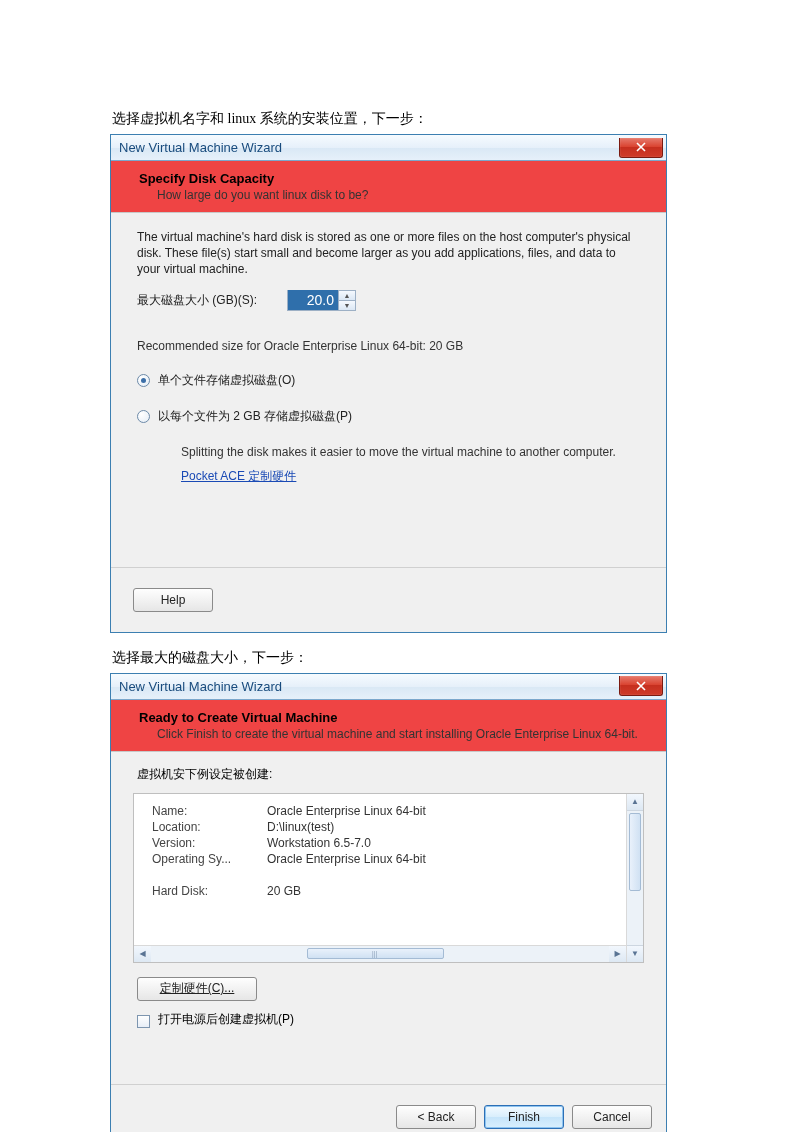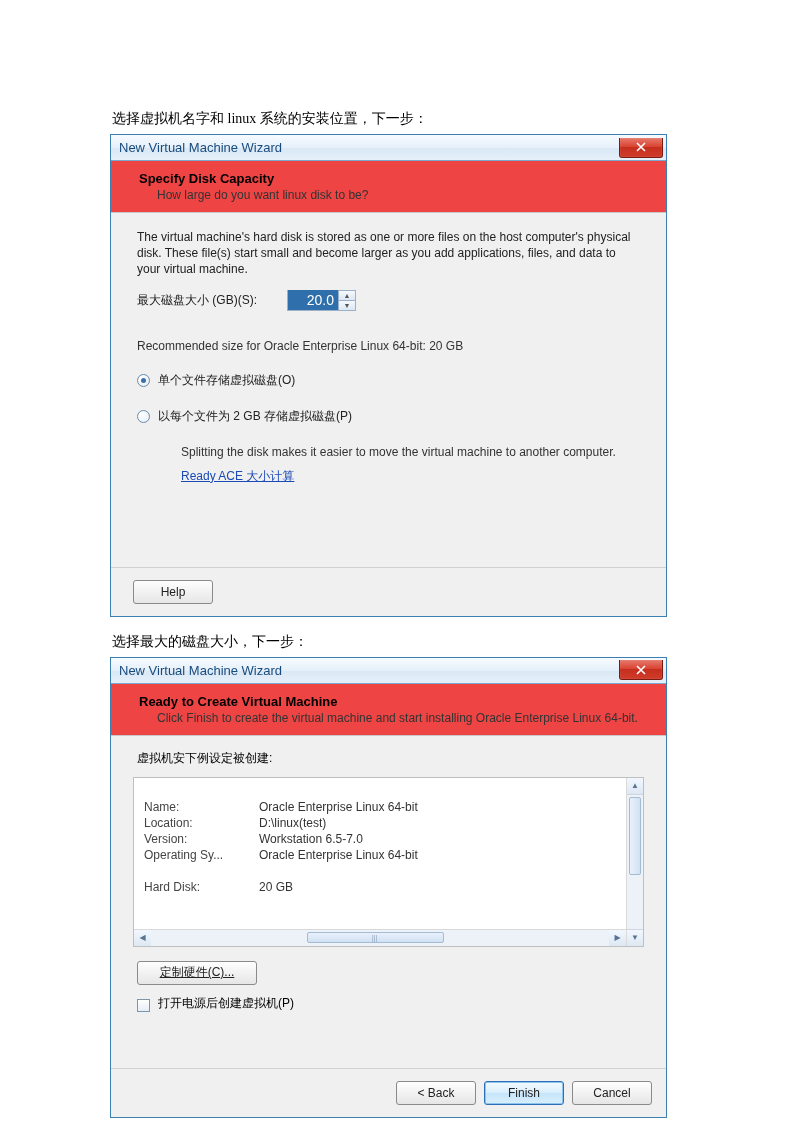--- a/index.html
+++ b/index.html
@@ -87,21 +87,21 @@
     margin-right:8px; display:inline-flex;align-items:center;justify-content:center;
     background:radial-gradient(circle at 30% 30%,#fff,#e4edf6);
   }
   .radio.checked::after{
     content:""; width:5px;height:5px;border-radius:50%;
     background:#3c6fa8;
   }
   .split-desc { margin:6px 0 6px 44px; line-height:1.35; color:#333; }
   .link { color:#1a4ab5; text-decoration:underline; margin:2px 0 0 44px; display:inline-block; }
   .button-bar {
-    padding:12px 14px;
+    padding:20px 14px;
     border-top:1px solid #d0d0d0;
     background:#f0f0f0;
     display:flex; justify-content:flex-end;
   }
   .button-bar.with-help { justify-content:space-between; }
   .btn {
     min-width:80px; height:24px;
     padding:0 12px;
     border:1px solid #8a8a8a;
     border-radius:3px;
@@ -113,21 +113,21 @@
   .btn.default {
     border:1px solid #2c6fb5;
     box-shadow:0 0 0 1px #8ec4f0 inset;
     background:linear-gradient(to bottom,#f3faff,#d9eefc 49%,#c5e4fa 50%,#d9effd);
   }
   .summary-label { margin:0 0 10px 4px; font-size:12px; }
   .summary-panel {
     border:1px solid #bfbfbf; height:170px;
     background:#fff; display:flex; font-size:12px;
   }
-  .summary-body { flex:1; padding:20px 10px; }
+  .summary-body { flex:1; padding:8px 10px;margin-left:8px; }
   .summary-row { display:flex; margin:2px 0; }
   .summary-key { width:115px; color:#444; }
   .summary-val { color:#333; }
   .gap-row { height:14px; }
   .vscroll {
     width:17px; border-left:1px solid #d9d9d9;
     display:flex; flex-direction:column; background:#ecf2f8;
   }
   .vs-btn {
     height:17px; display:flex;align-items:center;justify-content:center;
@@ -207,21 +207,21 @@
     <div class="rec">Recommended size for Oracle Enterprise Linux 64-bit: 20 GB</div>
     <div class="radio-row">
       <span class="radio checked"></span>
       <span>单个文件存储虚拟磁盘(O)</span>
     </div>
     <div class="radio-row">
       <span class="radio"></span>
       <span>以每个文件为 2 GB 存储虚拟磁盘(P)</span>
     </div>
     <div class="split-desc">Splitting the disk makes it easier to move the virtual machine to another computer.</div>
-    <a class="link">Ready ACE 大小计算</a>
+    <a class="link">Pocket ACE 定制硬件</a>
     <div style="height:70px;"></div>
   </div>
   <div class="button-bar with-help">
     <span class="btn">Help</span>
   </div>
 </div>
 
 <div class="caption">选择最大的磁盘大小，下一步：</div>
 
 <div class="dialog">

